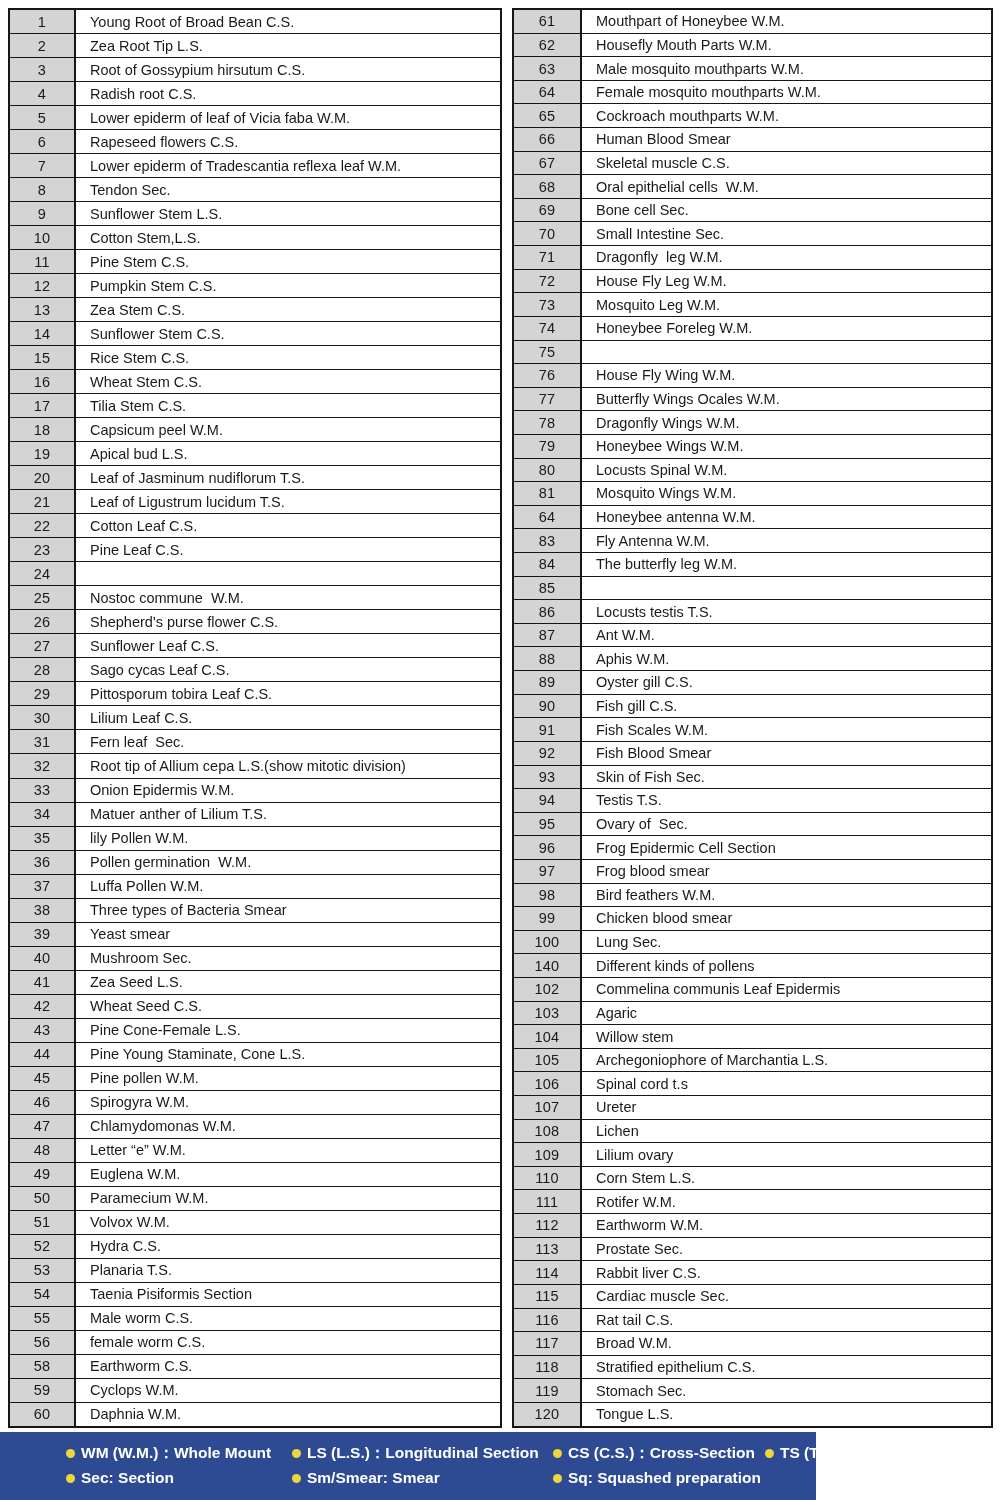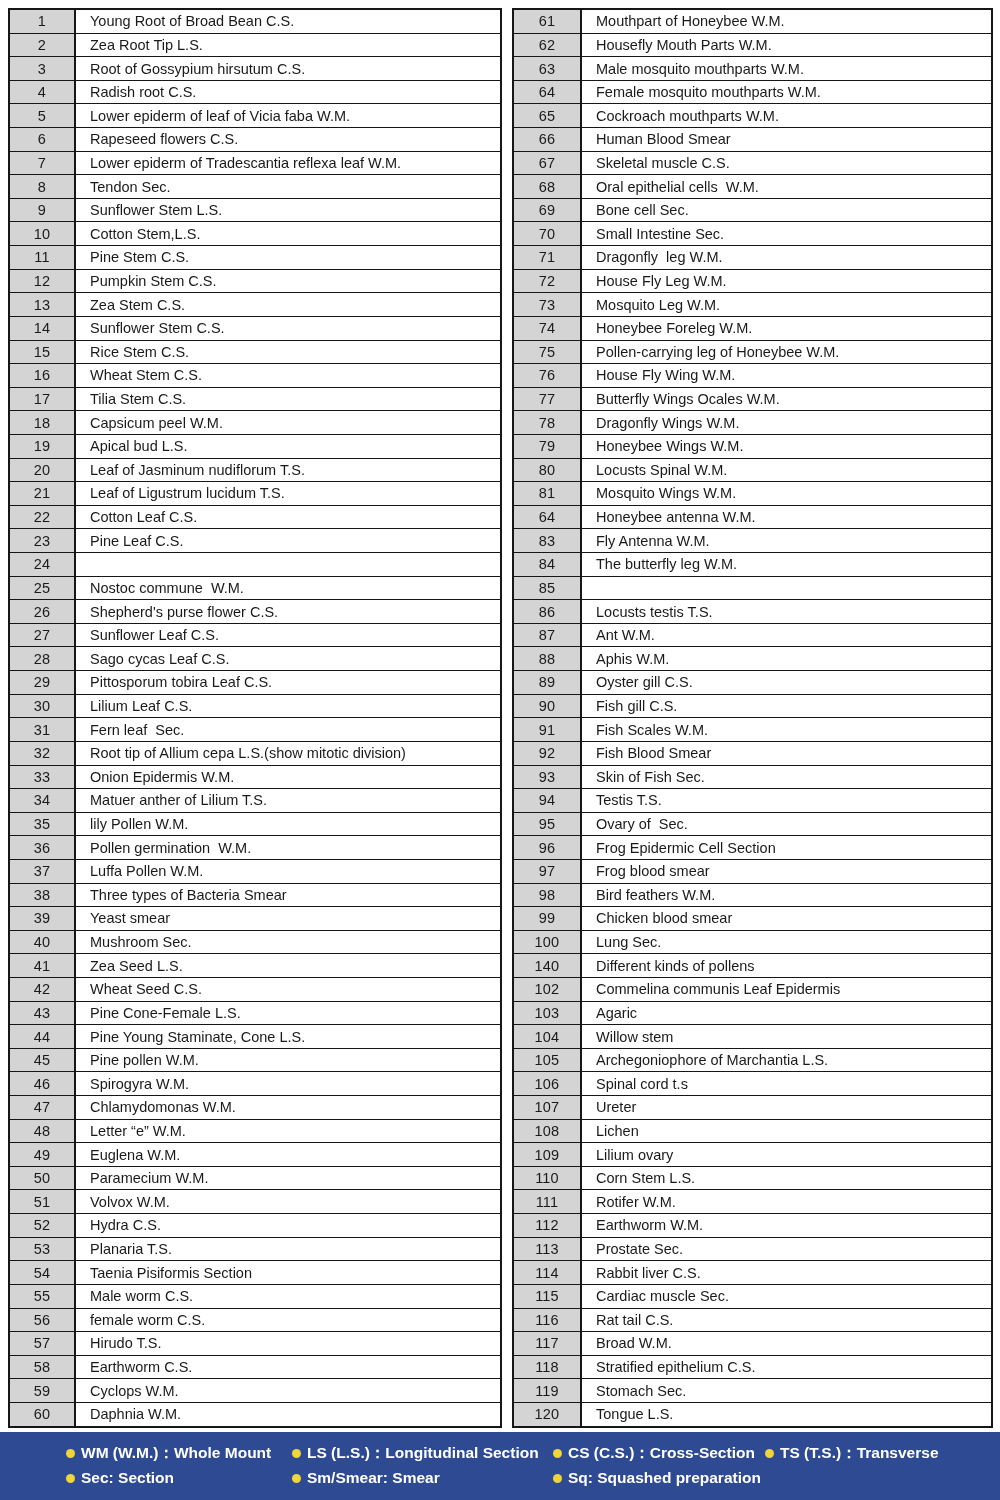--- a/index.html
+++ b/index.html
@@ -52,21 +52,21 @@
     display:flex;align-items:center;
     padding-left:14px;
     font-size:14.5px;
     font-weight:500;
     white-space:pre;
     overflow:hidden;
   }
   .footer{
     position:absolute;
     left:0;top:1432px;
-    width:1000px;height:68px;
+    width:816px;height:68px;
     background:var(--footer-bg);
     color:#ffffff;
   }
   .legend-grid{
     display:grid;
     grid-template-columns:226px 261px 212px auto;
     padding:11px 0 0 66px;
     row-gap:5px;
   }
   .legend-item{
@@ -305,24 +305,20 @@
     </div>
     <div class="row">
       <div class="num">55</div>
       <div class="lab">Male worm C.S.</div>
     </div>
     <div class="row">
       <div class="num">56</div>
       <div class="lab">female worm C.S.</div>
     </div>
     <div class="row">
-      <div class="num">57</div>
-      <div class="lab">Hirudo T.S.</div>
-    </div>
-    <div class="row">
       <div class="num">58</div>
       <div class="lab">Earthworm C.S.</div>
     </div>
     <div class="row">
       <div class="num">59</div>
       <div class="lab">Cyclops W.M.</div>
     </div>
     <div class="row">
       <div class="num">60</div>
       <div class="lab">Daphnia W.M.</div>
@@ -380,21 +376,20 @@
     <div class="row">
       <div class="num">73</div>
       <div class="lab">Mosquito Leg W.M.</div>
     </div>
     <div class="row">
       <div class="num">74</div>
       <div class="lab">Honeybee Foreleg W.M.</div>
     </div>
     <div class="row">
       <div class="num">75</div>
-      <div class="lab">Pollen-carrying leg of Honeybee W.M.</div>
     </div>
     <div class="row">
       <div class="num">76</div>
       <div class="lab">House Fly Wing W.M.</div>
     </div>
     <div class="row">
       <div class="num">77</div>
       <div class="lab">Butterfly Wings Ocales W.M.</div>
     </div>
     <div class="row">

